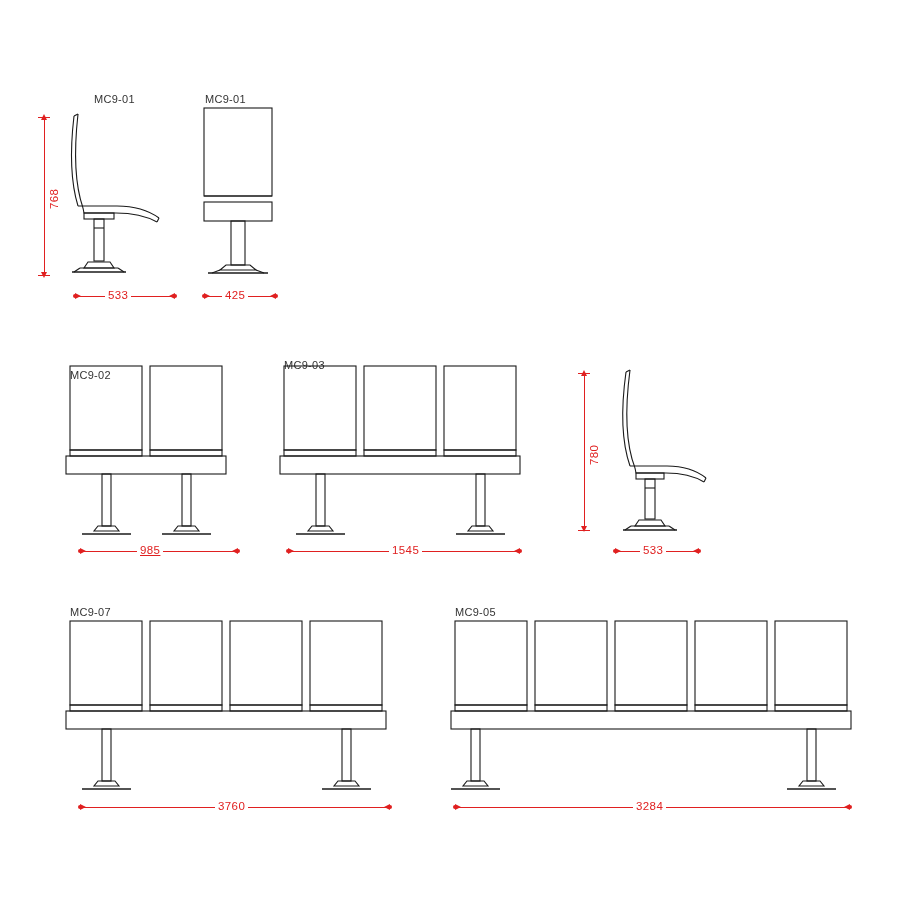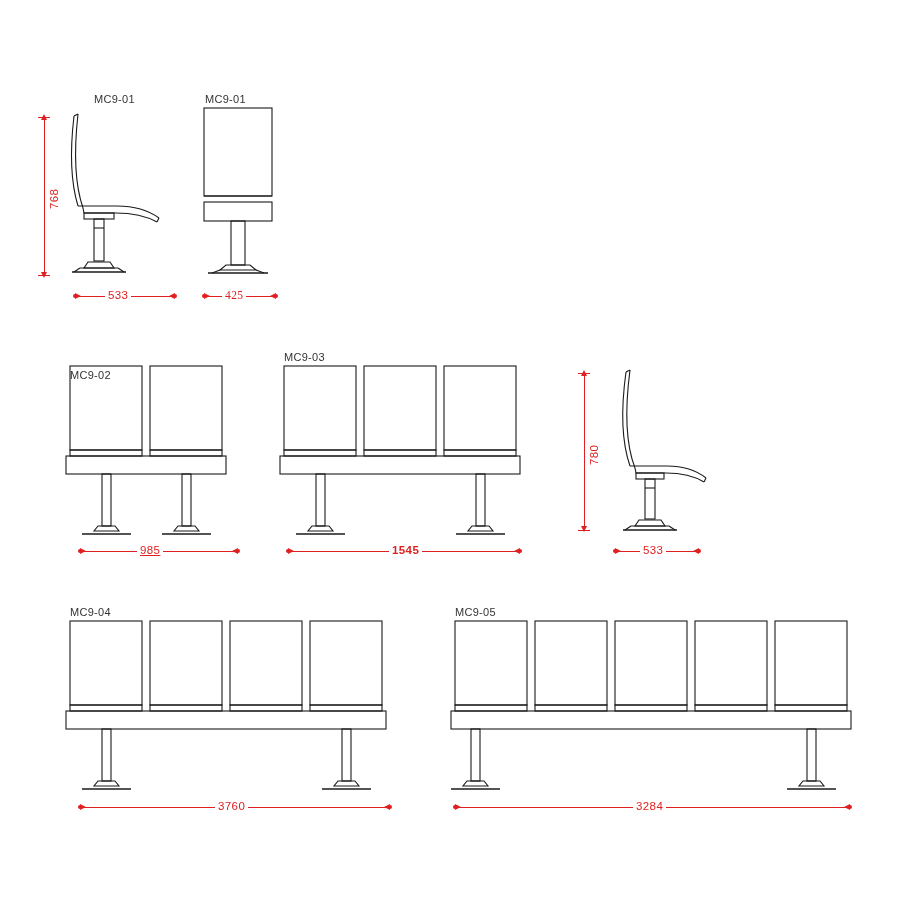--- a/index.html
+++ b/index.html
@@ -135,24 +135,24 @@
     <line x1="12" y1="169" x2="72" y2="169" stroke="#1a1a1a" stroke-width="1.6"></line>
     <line x1="24" y1="166" x2="16" y2="169" stroke="#1a1a1a" stroke-width="1.1"></line>
     <line x1="60" y1="166" x2="68" y2="169" stroke="#1a1a1a" stroke-width="1.1"></line>
   </svg>
 
   <div class="dim-line-h" style="left:204px; top:296px; width:72px;"></div>
   <div class="arrow-r" style="left:204px; top:293px;"></div>
   <div class="arrow-l" style="left:270px; top:293px;"></div>
   <div class="dot" style="left:202px; top:294px;"></div>
   <div class="dot" style="left:274px; top:294px;"></div>
-  <div class="dim-label" style="left:222px; top:289px;font-family:Liberation Serif, serif;">425</div>
+  <div class="dim-label" style="left:222px; top:289px;">425</div>
 
   <div class="code" style="left:70px; top:369px;">MC9-02</div>
-  <div class="code" style="left:284px; top:351px;text-align:center;">MC9-03</div>
+  <div class="code" style="left:284px; top:359px;text-align:center;">MC9-03</div>
 
   <svg class="abs" style="left:62px; top:362px;" width="170" height="180">
 
     <rect x="8" y="4" width="72" height="84" fill="none" stroke="#1a1a1a" stroke-width="1.1"></rect>
     <rect x="88" y="4" width="72" height="84" fill="none" stroke="#1a1a1a" stroke-width="1.1"></rect>
 
     <rect x="8" y="88" width="72" height="6" fill="none" stroke="#1a1a1a" stroke-width="1.1"></rect>
     <rect x="88" y="88" width="72" height="6" fill="none" stroke="#1a1a1a" stroke-width="1.1"></rect>
 
     <rect x="4" y="94" width="160" height="18" fill="none" stroke="#1a1a1a" stroke-width="1.1"></rect>
@@ -187,21 +187,21 @@
     <line x1="20" y1="172" x2="69" y2="172" stroke="#1a1a1a" stroke-width="1.6"></line>
     <path d="M192,169 L217,169 L213,164 L196,164 Z" fill="none" stroke="#1a1a1a" stroke-width="1.1"></path>
     <line x1="180" y1="172" x2="229" y2="172" stroke="#1a1a1a" stroke-width="1.6"></line>
   </svg>
 
   <div class="dim-line-h" style="left:288px; top:551px; width:232px;"></div>
   <div class="arrow-r" style="left:288px; top:548px;"></div>
   <div class="arrow-l" style="left:514px; top:548px;"></div>
   <div class="dot" style="left:286px; top:549px;"></div>
   <div class="dot" style="left:518px; top:549px;"></div>
-  <div class="dim-label" style="left:389px; top:544px;font-weight:bold;">1545</div>
+  <div class="dim-label" style="left:389px; top:544px;">1545</div>
 
   <div class="dim-line-v" style="left:584px; top:374px; height:156px;"></div>
   <div class="arrow-u" style="left:581px; top:370px;"></div>
   <div class="arrow-d" style="left:581px; top:526px;"></div>
   <div class="ln-h" style="left:578px; top:373px; width:12px; border-top-color:#e02020;"></div>
   <div class="ln-h" style="left:578px; top:530px; width:12px; border-top-color:#e02020;"></div>
   <div class="dim-label vert" style="left:588px; top:468px;">780</div>
 
   <svg class="abs" style="left:604px; top:366px;" width="120" height="170">
     <path d="M22,6 C17,42 17,74 26,100" fill="none" stroke="#1a1a1a" stroke-width="1.1"></path>
@@ -220,21 +220,21 @@
     <line x1="27" y1="160" x2="65" y2="160" stroke="#1a1a1a" stroke-width="1.1"></line>
   </svg>
 
   <div class="dim-line-h" style="left:615px; top:551px; width:84px;"></div>
   <div class="arrow-r" style="left:615px; top:548px;"></div>
   <div class="arrow-l" style="left:693px; top:548px;"></div>
   <div class="dot" style="left:613px; top:549px;"></div>
   <div class="dot" style="left:697px; top:549px;"></div>
   <div class="dim-label" style="left:640px; top:544px;">533</div>
 
-  <div class="code" style="left:70px; top:606px;">MC9-04</div>
+  <div class="code" style="left:70px; top:606px;">MC9-07</div>
   <div class="code" style="left:455px; top:606px;">MC9-05</div>
 
   <svg class="abs" style="left:62px; top:617px;" width="340" height="180">
     <rect x="8" y="4" width="72" height="84" fill="none" stroke="#1a1a1a" stroke-width="1.1"></rect>
     <rect x="88" y="4" width="72" height="84" fill="none" stroke="#1a1a1a" stroke-width="1.1"></rect>
     <rect x="168" y="4" width="72" height="84" fill="none" stroke="#1a1a1a" stroke-width="1.1"></rect>
     <rect x="248" y="4" width="72" height="84" fill="none" stroke="#1a1a1a" stroke-width="1.1"></rect>
     <rect x="8" y="88" width="72" height="6" fill="none" stroke="#1a1a1a" stroke-width="1.1"></rect>
     <rect x="88" y="88" width="72" height="6" fill="none" stroke="#1a1a1a" stroke-width="1.1"></rect>
     <rect x="168" y="88" width="72" height="6" fill="none" stroke="#1a1a1a" stroke-width="1.1"></rect>

